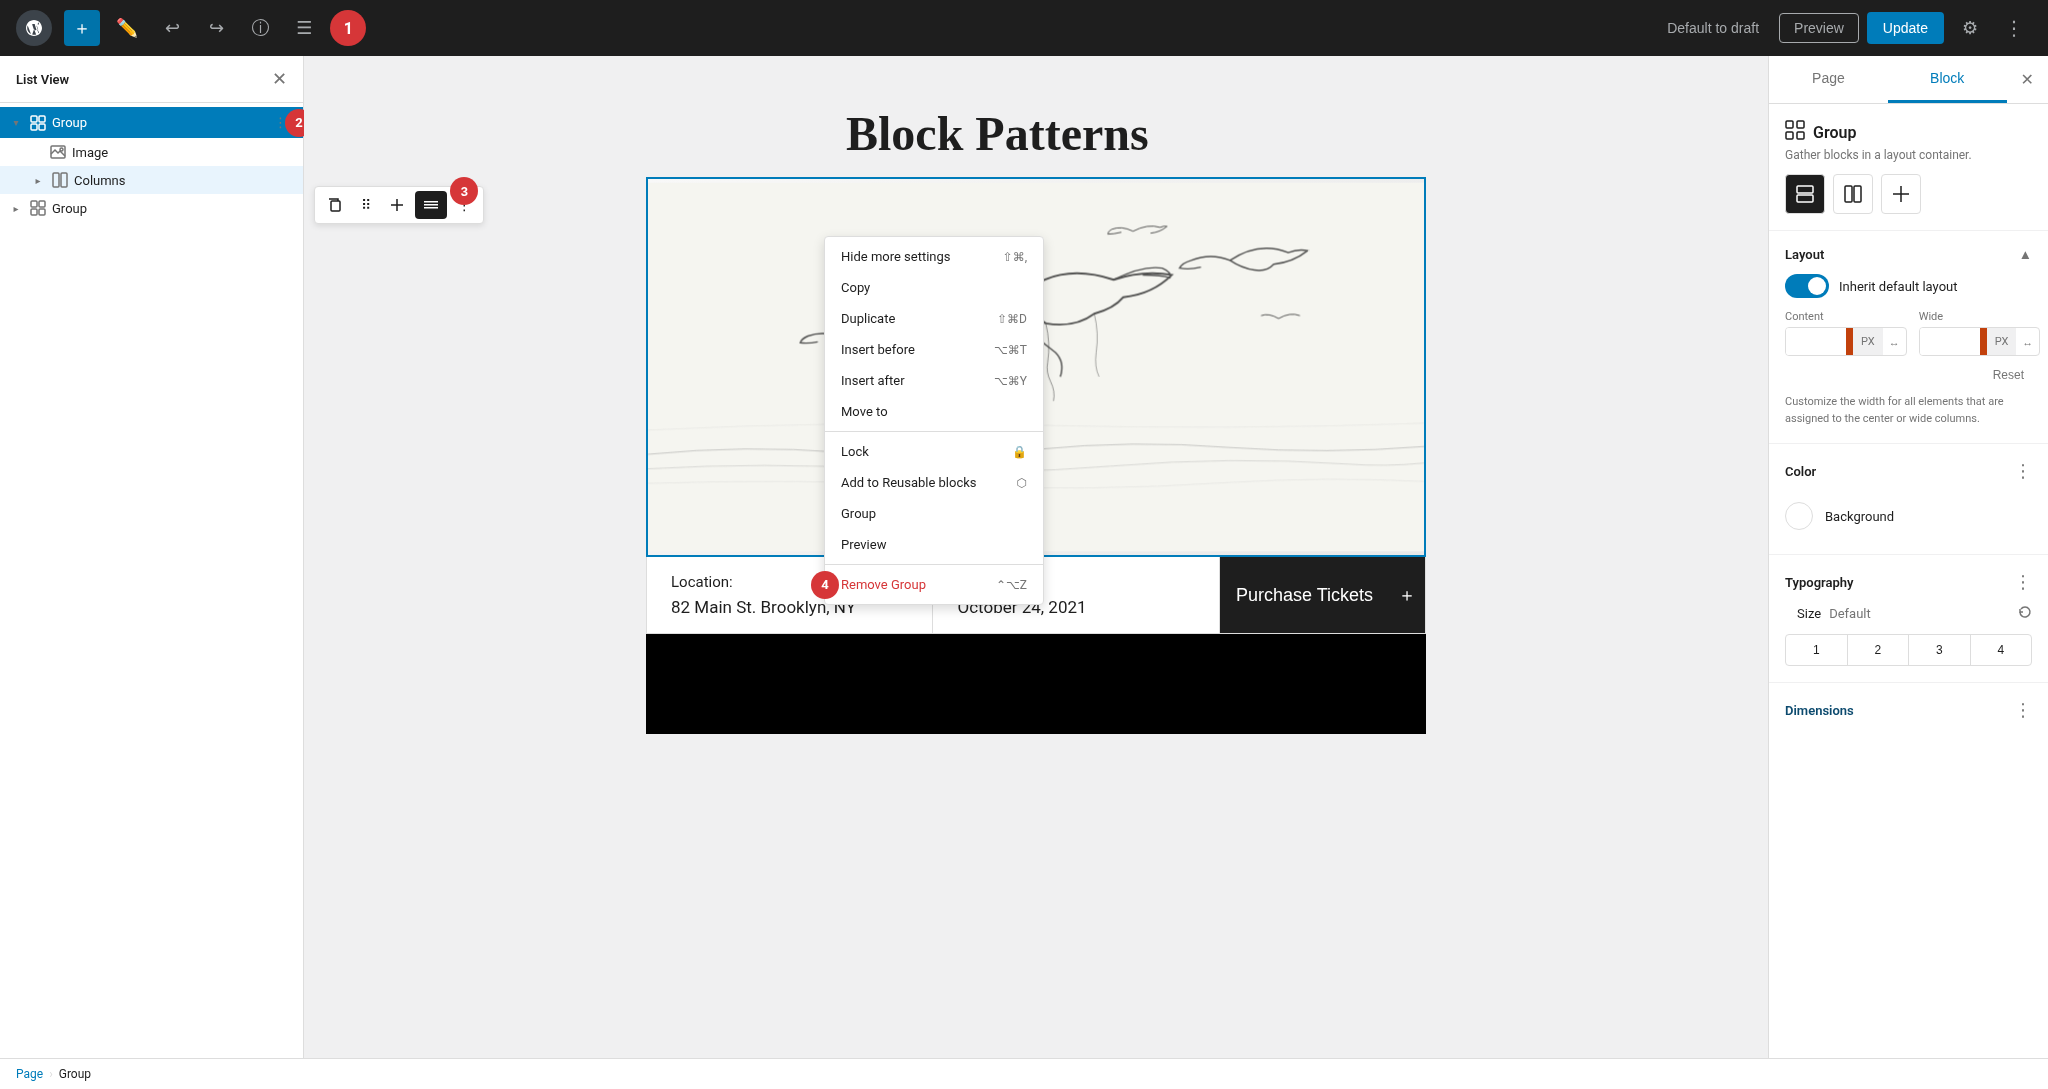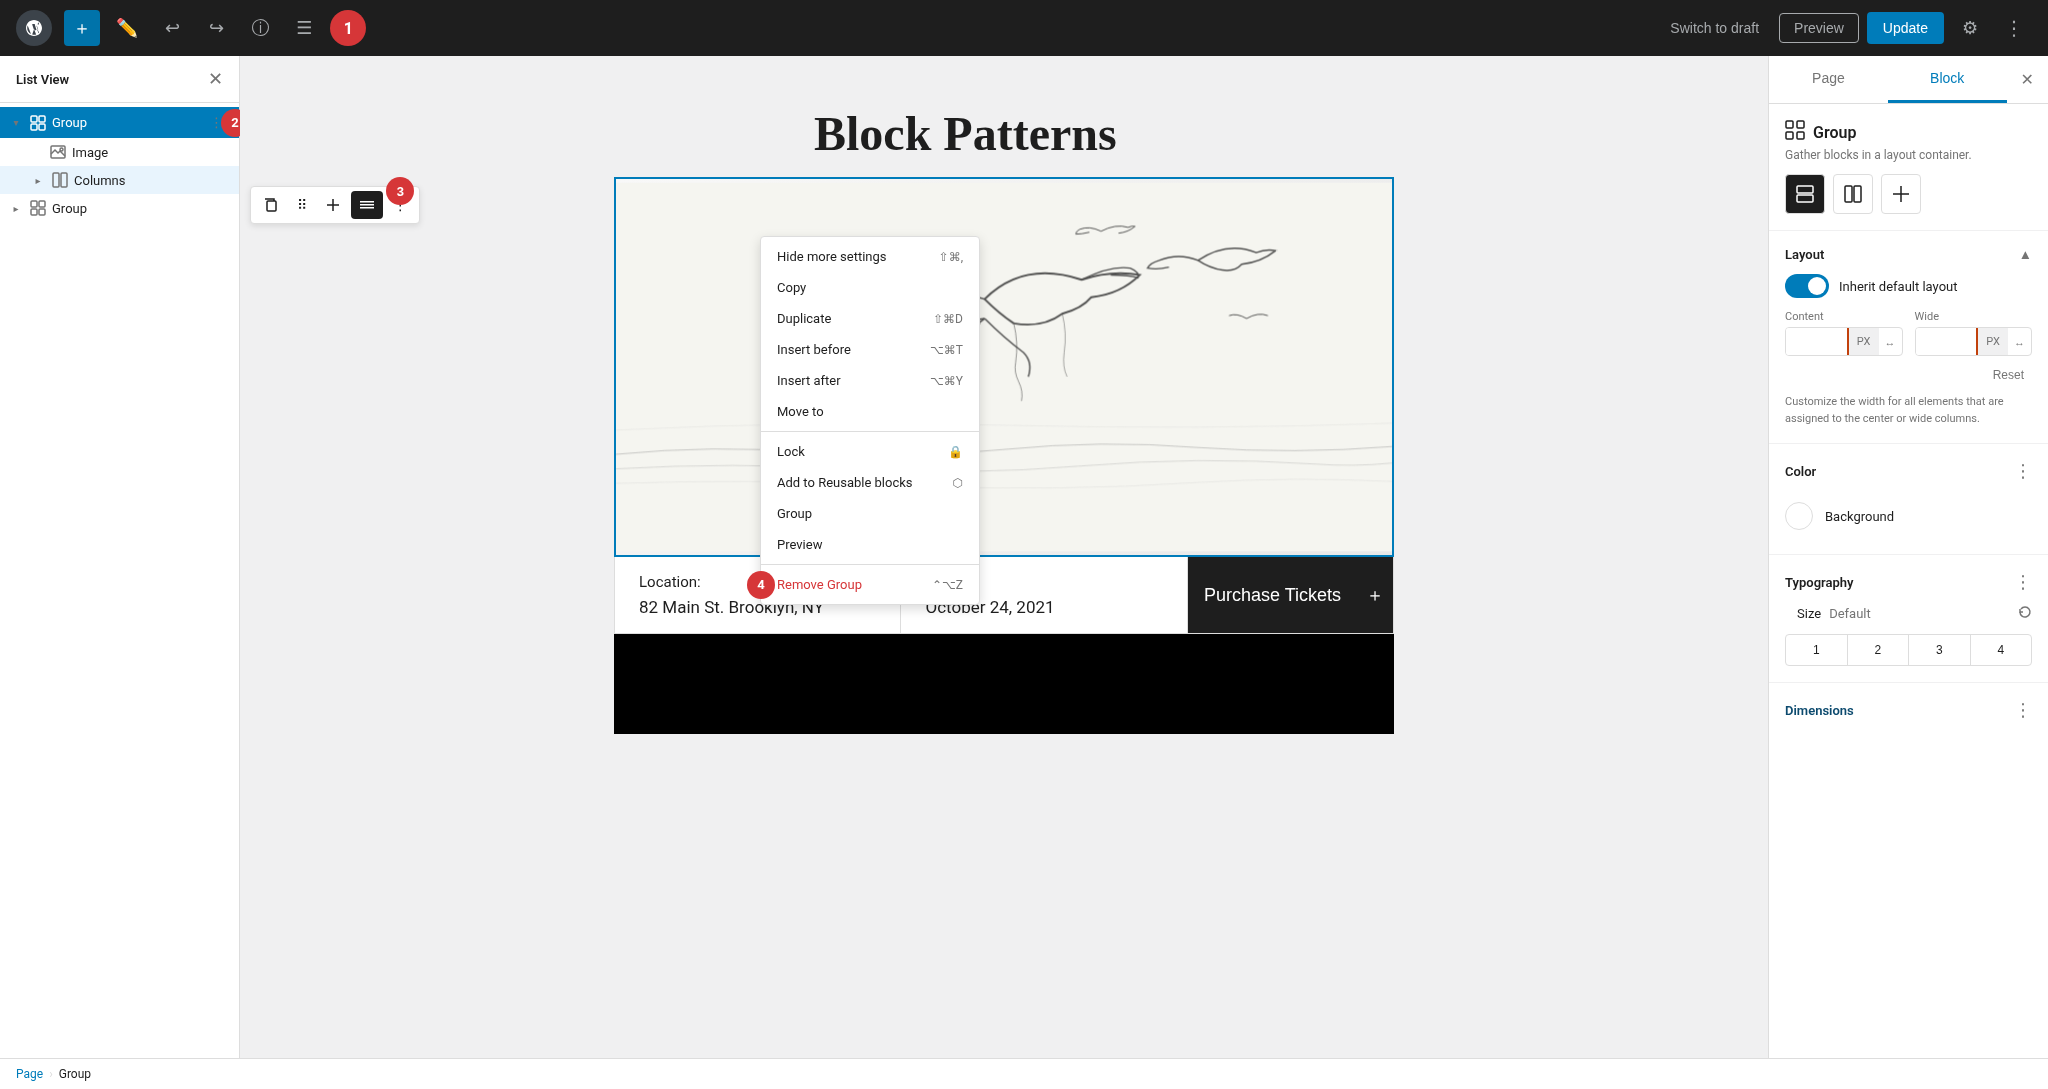--- a/index.html
+++ b/index.html
@@ -33,21 +33,21 @@
     
     .counter-badge {
       width: 36px; height: 36px; background: #d63638; border-radius: 50%; display: flex; align-items: center; justify-content: center; color: white; font-size: 16px; font-weight: bold;
     }
 
     
     .main-layout { display: flex; flex: 1; overflow: hidden; }
 
     
     .list-view-panel {
-      width: 240px; background: #fff; border-right: 1px solid #ddd; display: flex; flex-direction: column; flex-shrink: 0;
+      width: 304px; background: #fff; border-right: 1px solid #ddd; display: flex; flex-direction: column; flex-shrink: 0;
     }
     .list-view-header {
       display: flex; align-items: center; justify-content: space-between; padding: 12px 16px; border-bottom: 1px solid #ddd;
     }
     .list-view-title { font-size: 13px; font-weight: 600; color: #1e1e1e; }
     .close-btn { background: none; border: none; cursor: pointer; color: #757575; font-size: 18px; }
 
     .list-view-items { padding: 4px 0; }
     .list-item {
       display: flex; align-items: center; padding: 6px 12px 6px 8px; cursor: pointer; font-size: 13px; gap: 6px; position: relative;
@@ -123,21 +123,21 @@
       width: 44px; height: 24px; background: #007cba; border-radius: 12px; position: relative; cursor: pointer;
     }
     .toggle-switch::after { content: ''; position: absolute; width: 18px; height: 18px; background: white; border-radius: 50%; top: 3px; right: 3px; }
     .toggle-label { font-size: 13px; color: #1e1e1e; }
 
     .width-inputs { display: grid; grid-template-columns: 1fr 1fr; gap: 12px; margin-bottom: 8px; }
     .width-field { display: flex; flex-direction: column; gap: 4px; }
     .width-field label { font-size: 11px; color: #757575; }
     .width-input-row { display: flex; border: 1px solid #ddd; border-radius: 4px; overflow: hidden; }
     .width-input { flex: 1; border: none; padding: 6px 8px; font-size: 13px; outline: none; width: 60px; }
-    .px-label { padding: 6px 8px; background: #f0f0f1; font-size: 11px; color: #757575; display: flex; align-items: center; border-left: 2px solid #c2410c; }
+    .px-label { padding: 6px 8px; background: #f0f0f1; font-size: 11px; color: #757575; display: flex; align-items: center; border-left: 7px solid #c2410c; }
     .reset-row { display: flex; justify-content: flex-end; margin-bottom: 8px; }
     .reset-btn { background: none; border: none; cursor: pointer; font-size: 12px; color: #757575; padding: 4px 8px; }
     .width-desc { font-size: 11px; color: #757575; line-height: 1.5; }
 
     .color-section { padding: 16px; border-bottom: 1px solid #f0f0f1; }
     .color-section-header { display: flex; align-items: center; justify-content: space-between; margin-bottom: 12px; }
     .color-section-title { font-size: 13px; font-weight: 600; color: #1e1e1e; }
     .color-more-btn { background: none; border: none; cursor: pointer; color: #757575; font-size: 18px; }
     .color-option { display: flex; align-items: center; gap: 12px; padding: 8px 0; }
     .color-circle { width: 28px; height: 28px; border-radius: 50%; border: 1px solid #ddd; cursor: pointer; }
@@ -181,21 +181,21 @@
   </div>
   <button class="toolbar-btn active">＋</button>
   <button class="toolbar-btn">✏️</button>
   <button class="toolbar-btn">↩</button>
   <button class="toolbar-btn">↪</button>
   <button class="toolbar-btn">ⓘ</button>
   <button class="toolbar-btn">☰</button>
   <div class="counter-badge">1</div>
 
   <div class="top-bar-right">
-    <button class="switch-draft-btn">Switch to draft</button>
+    <button class="switch-draft-btn">Default to draft</button>
     <button class="preview-btn">Preview</button>
     <button class="update-btn">Update</button>
     <button class="toolbar-btn settings-btn">⚙</button>
     <button class="toolbar-btn more-btn">⋮</button>
   </div>
 </div>
 
 <div class="main-layout">
 
   <div class="list-view-panel">

